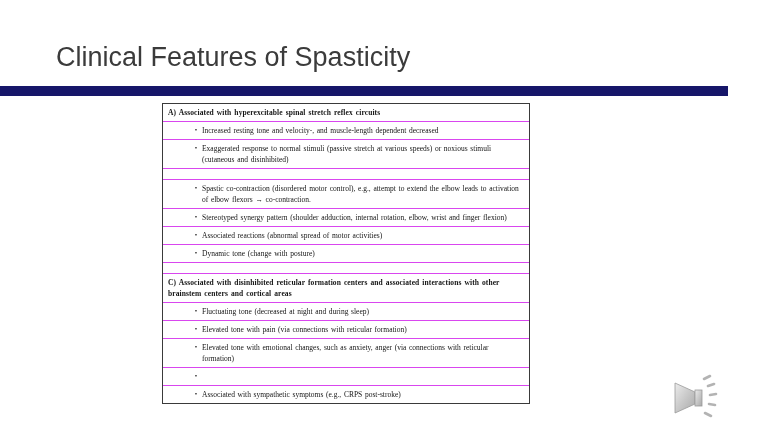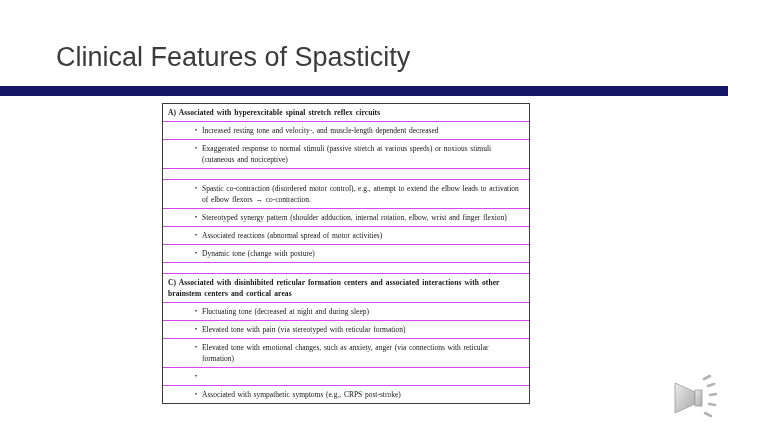--- a/index.html
+++ b/index.html
@@ -98,21 +98,21 @@
 
   <div class="clinical-table">
 
     <div class="t-row header">A) Associated with hyperexcitable spinal stretch reflex circuits</div>
     <div class="t-row bullet">
       <span class="dot">•</span>
       <span class="txt">Increased resting tone and velocity-, and muscle-length dependent decreased</span>
     </div>
     <div class="t-row bullet">
       <span class="dot">•</span>
-      <span class="txt">Exaggerated response to normal stimuli (passive stretch at various speeds) or noxious stimuli (cutaneous and nociceptive)</span>
+      <span class="txt">Exaggerated response to normal stimuli (passive stretch at various speeds) or noxious stimuli (cutaneous and disinhibited)</span>
     </div>
     <div class="t-row empty"></div>
 
     <div class="t-row bullet">
       <span class="dot">•</span>
       <span class="txt">Spastic co-contraction (disordered motor control), e.g., attempt to extend the elbow leads to activation of elbow flexors → co-contraction.</span>
     </div>
     <div class="t-row bullet">
       <span class="dot">•</span>
       <span class="txt">Stereotyped synergy pattern (shoulder adduction, internal rotation, elbow, wrist and finger flexion)</span>
@@ -127,21 +127,21 @@
     </div>
     <div class="t-row empty"></div>
 
     <div class="t-row header">C) Associated with disinhibited reticular formation centers and associated interactions with other brainstem centers and cortical areas</div>
     <div class="t-row bullet">
       <span class="dot">•</span>
       <span class="txt">Fluctuating tone (decreased at night and during sleep)</span>
     </div>
     <div class="t-row bullet">
       <span class="dot">•</span>
-      <span class="txt">Elevated tone with pain (via stereotyped with reticular formation)</span>
+      <span class="txt">Elevated tone with pain (via connections with reticular formation)</span>
     </div>
     <div class="t-row bullet">
       <span class="dot">•</span>
       <span class="txt">Elevated tone with emotional changes, such as anxiety, anger (via connections with reticular formation)</span>
     </div>
     <div class="t-row bullet">
       <span class="dot">•</span>
     </div>
     <div class="t-row bullet">
       <span class="dot">•</span>

